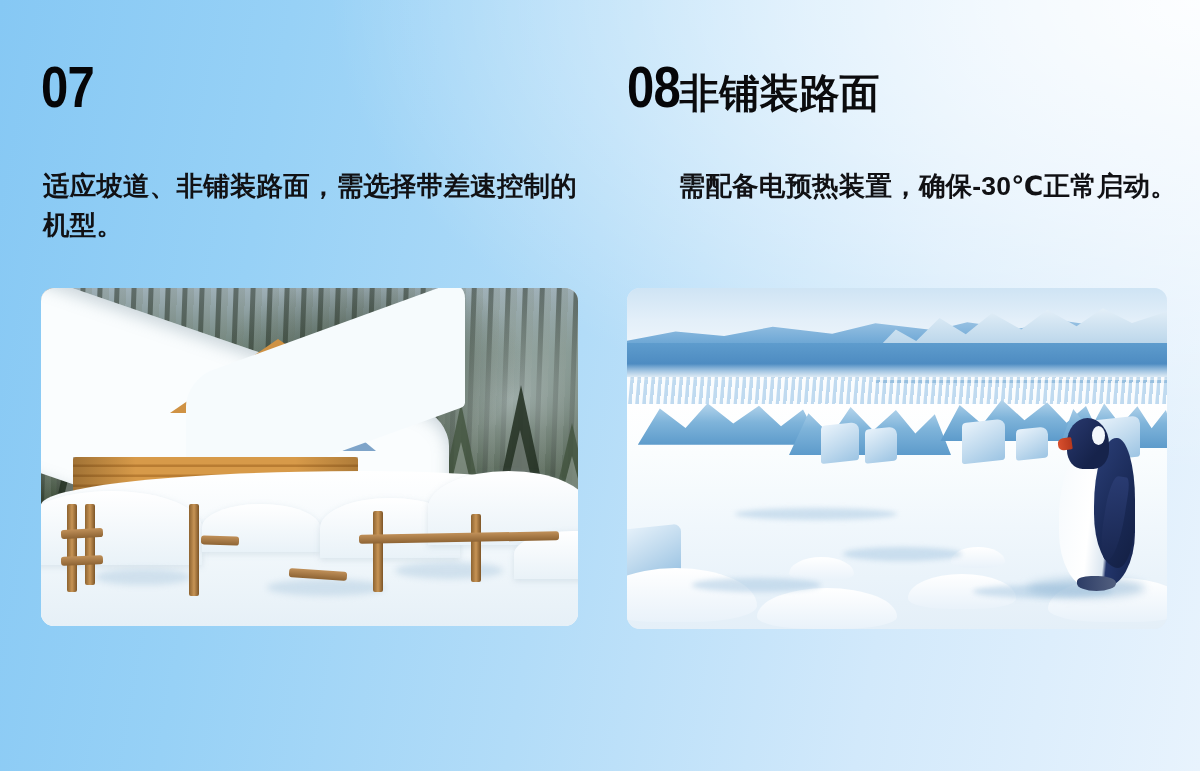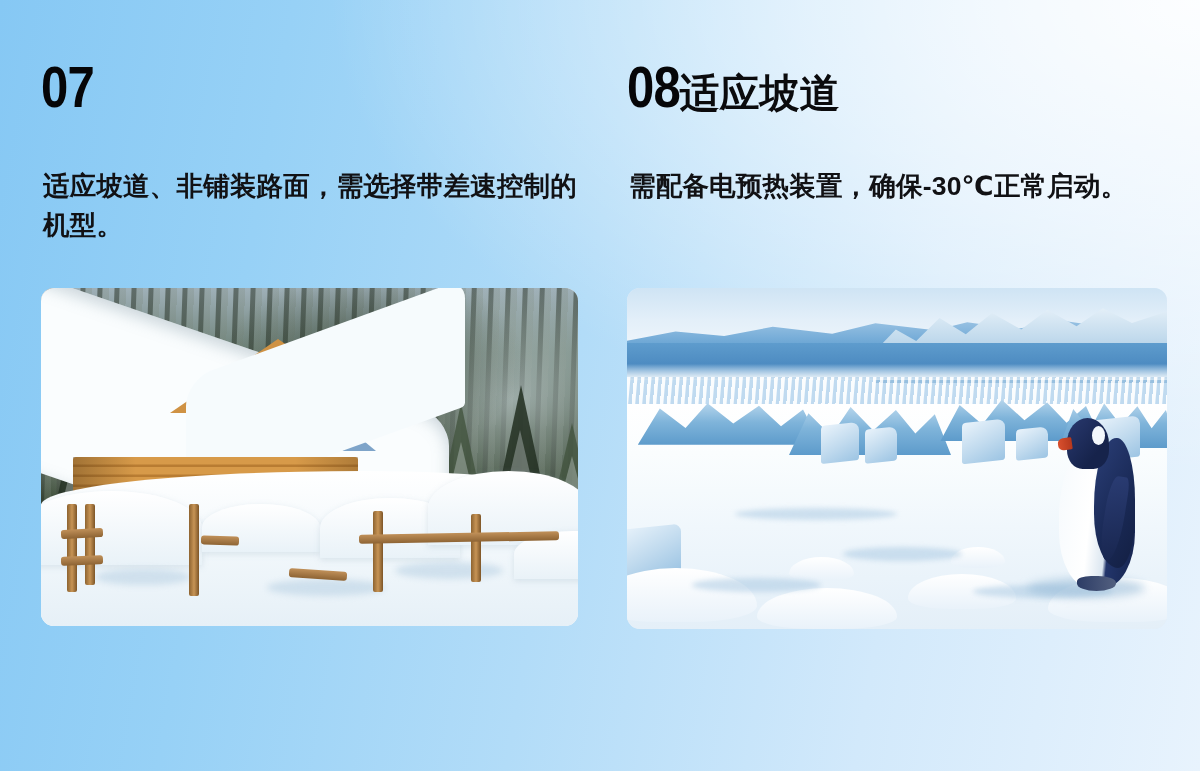--- a/index.html
+++ b/index.html
@@ -67,21 +67,21 @@
     position:absolute;
     top:167px;
     left:2px;
     font-size:26.5px;
     font-weight:bold;
     color:#111114;
     line-height:1.46;
     letter-spacing:0.2px;
   }
   .col-left  .desc { width:545px; }
-  .col-right .desc { width:548px; }
+  .col-right .desc { width:548px;text-align:right; }
 
   
   .photo {
     position:absolute;
     top:288px;
     border-radius:13px;
     overflow:hidden;
     background:#dfeefb;
   }
   .photo-left  { left:0px; width:537px; height:338px; }
@@ -398,21 +398,21 @@
           <div class="fence-rail" style="left:318px;bottom:25%;width:200px;transform:rotate(-1deg);"></div>
           <div class="fence-rail" style="left:248px;bottom:14%;width:58px;transform:rotate(4deg);"></div>
         </div>
       </div>
     </div>
 
     <div class="col col-right">
 
       <div class="heading">
         <span class="num">08</span>
-        <span class="title">适应坡道</span>
+        <span class="title">非铺装路面</span>
       </div>
 
       <div class="desc">需配备电预热装置，确保-30℃正常启动。</div>
 
       <div class="photo photo-right">
         <div class="scene">
           <div class="ant-sky"></div>
           <div class="ant-cliff-far"></div>
           <div class="ant-cliff-mid"></div>
           <div class="ant-shelf"></div>

